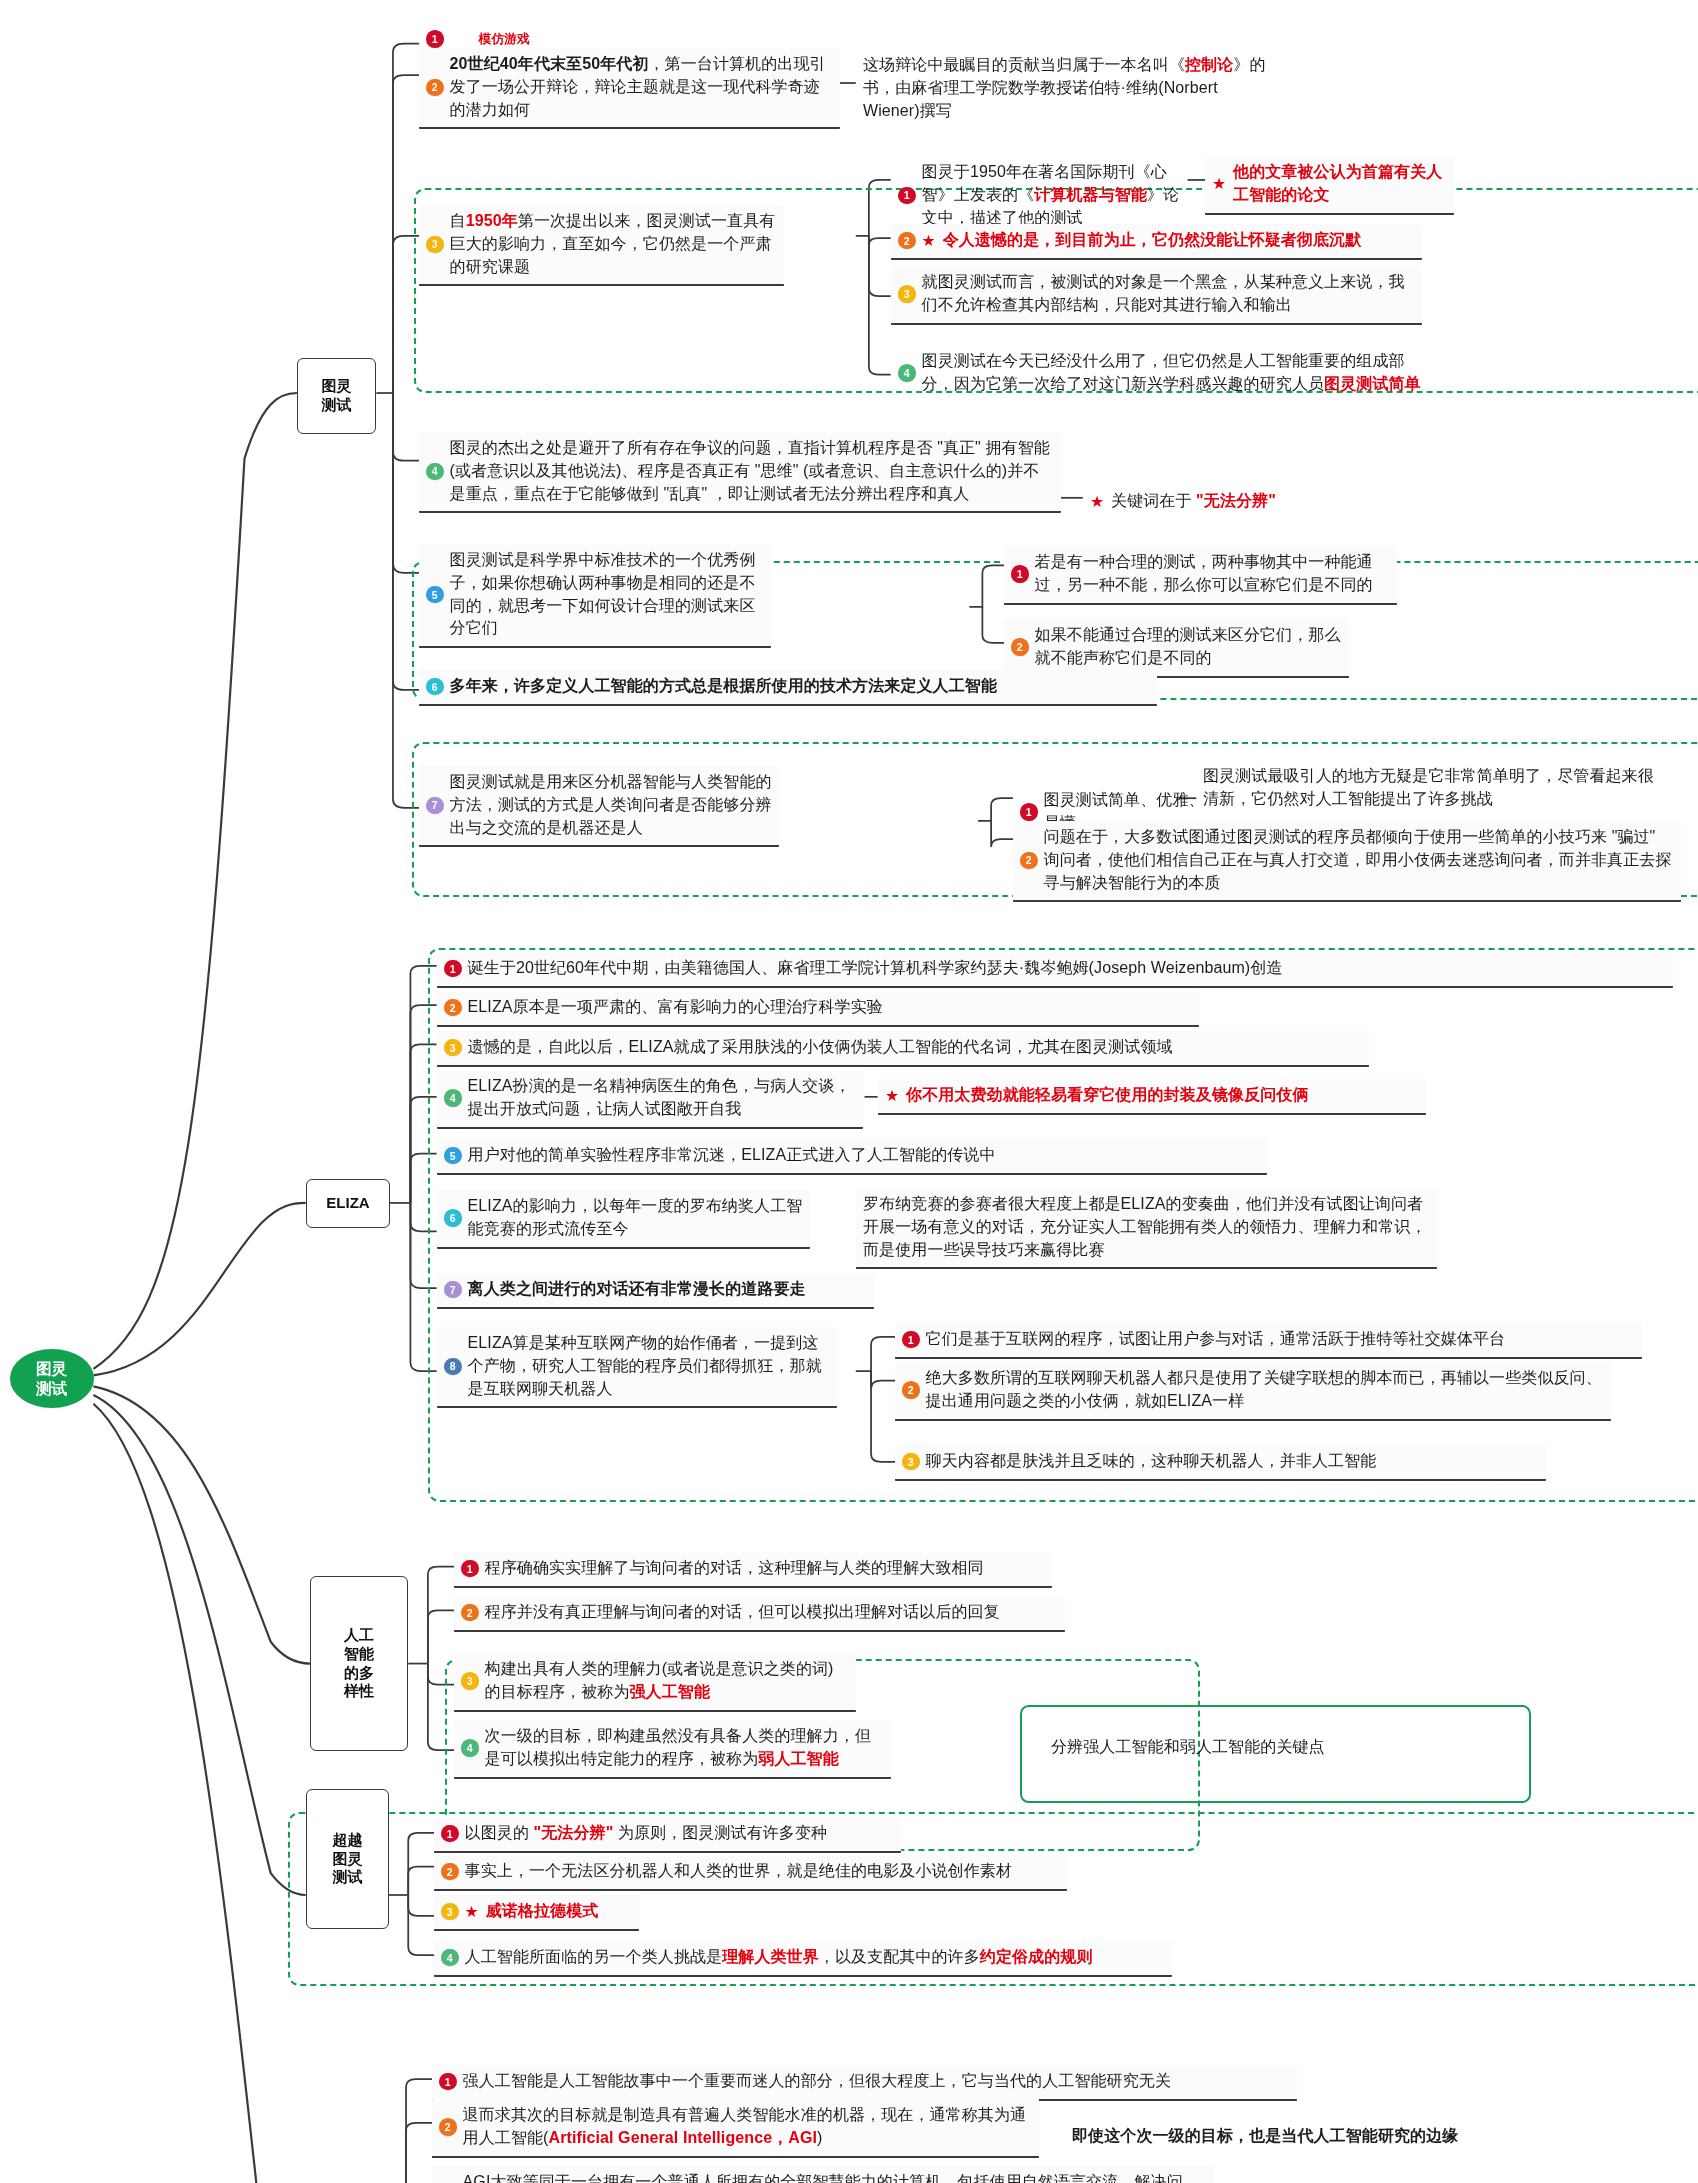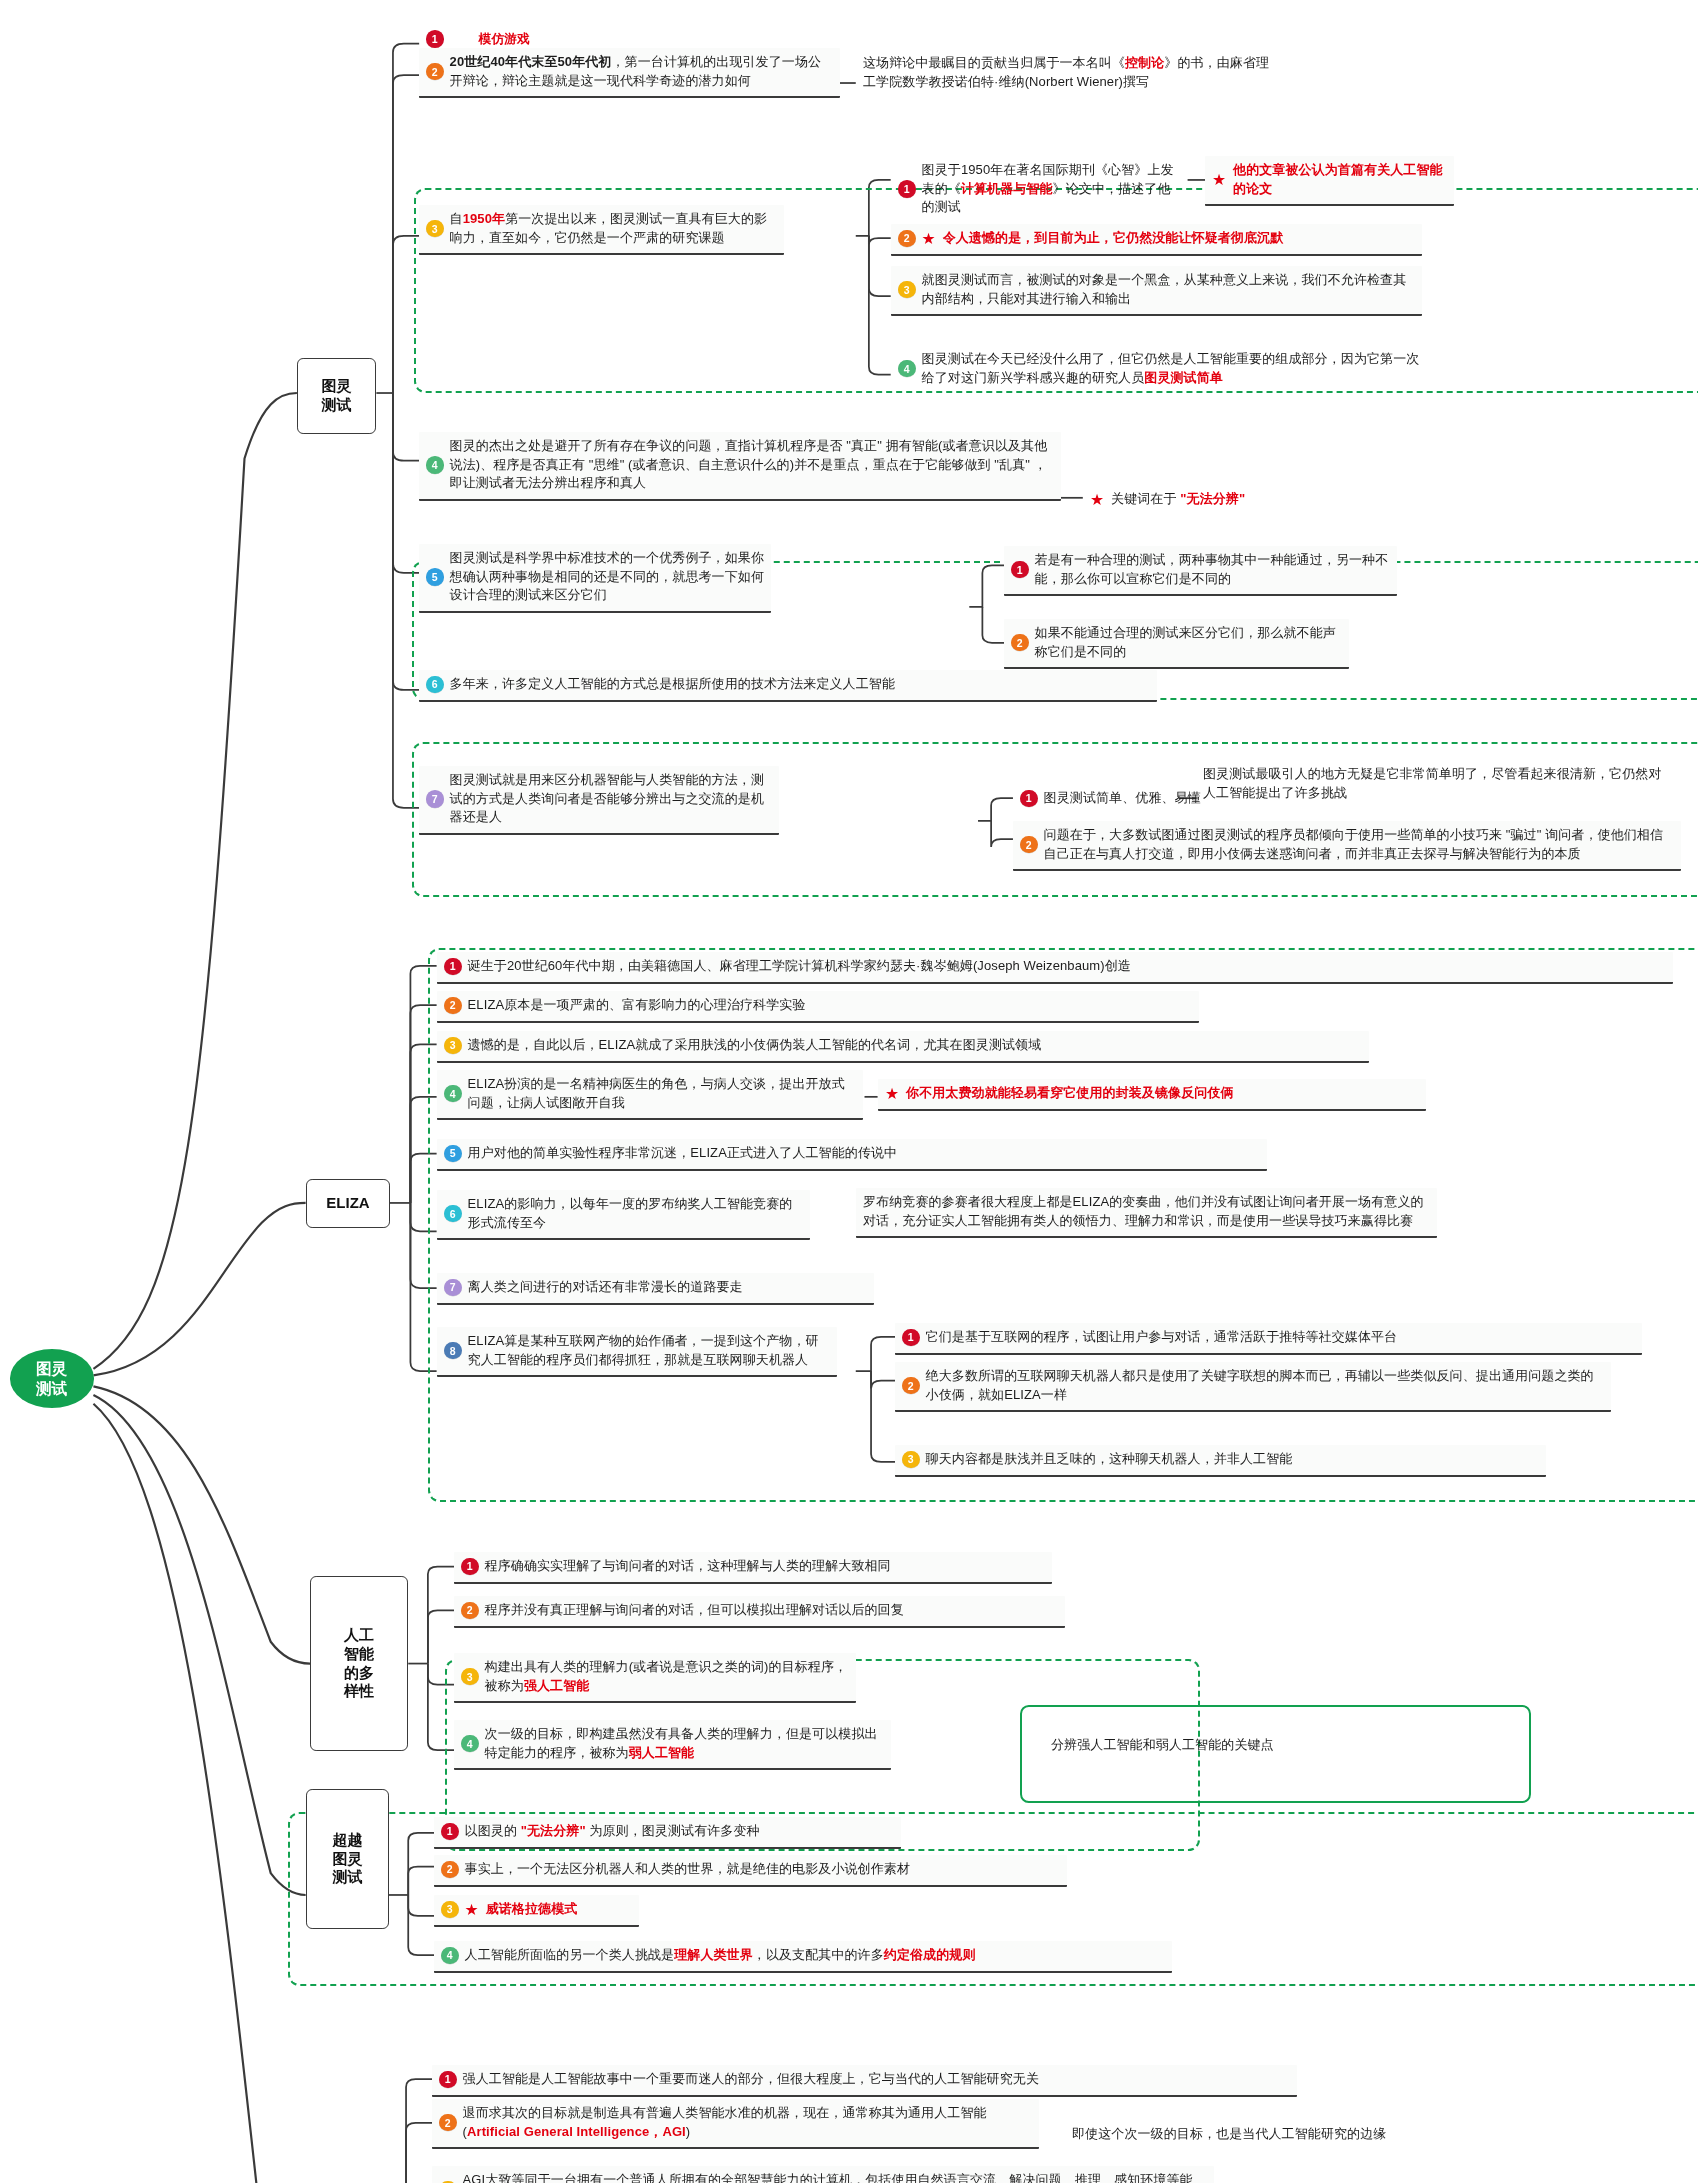--- a/index.html
+++ b/index.html
@@ -4,24 +4,24 @@
 <style>
   html,body{margin:0;padding:0;background:#ffffff;}
   body{font-family:"Liberation Sans","DejaVu Sans",sans-serif;}
   #page{position:relative;width:1698px;height:2715px;background:#fff;overflow:hidden;}
 
   
   .node{position:absolute;box-sizing:border-box;background:#fafbfa;
         border-bottom:2.2px solid #3a3a3a;border-radius:0.9px;
         padding:5.2px 7px 6.1px 7px;display:flex;align-items:center;gap:6.1px;}
   .node.plain{border-bottom:none;background:transparent;}
-  .txt{font-size:13px;line-height:1.42;color:#1c1c1c;letter-spacing:0.1px;}
+  .txt{font-size:16px;line-height:1.42;color:#1c1c1c;letter-spacing:0.1px;}
   .txt.big{font-size:12.7px;font-weight:bold;margin-left:29px;}
   .red{color:#e3000f;font-weight:bold;}
-  .bold{font-weight:normal;}
+  .bold{font-weight:bold;}
 
   
   .b{flex:0 0 auto;width:17.5px;height:17.5px;border-radius:50%;color:#fff;
      font-size:10.5px;font-weight:bold;display:flex;align-items:center;justify-content:center;
      box-shadow:0 0.4px 0 rgba(0,0,0,.15);}
   .b1{background:#d10a27;} .b2{background:#ee7219;} .b3{background:#f5b50a;}
   .b4{background:#4bb878;} .b5{background:#2f9fe0;} .b6{background:#2bbfd4;}
   .b7{background:#a98fd6;} .b8{background:#4b7bb5;}
 
   .star{flex:0 0 auto;color:#e3000f;font-size:15.7px;line-height:1;margin-right:0.9px;}

